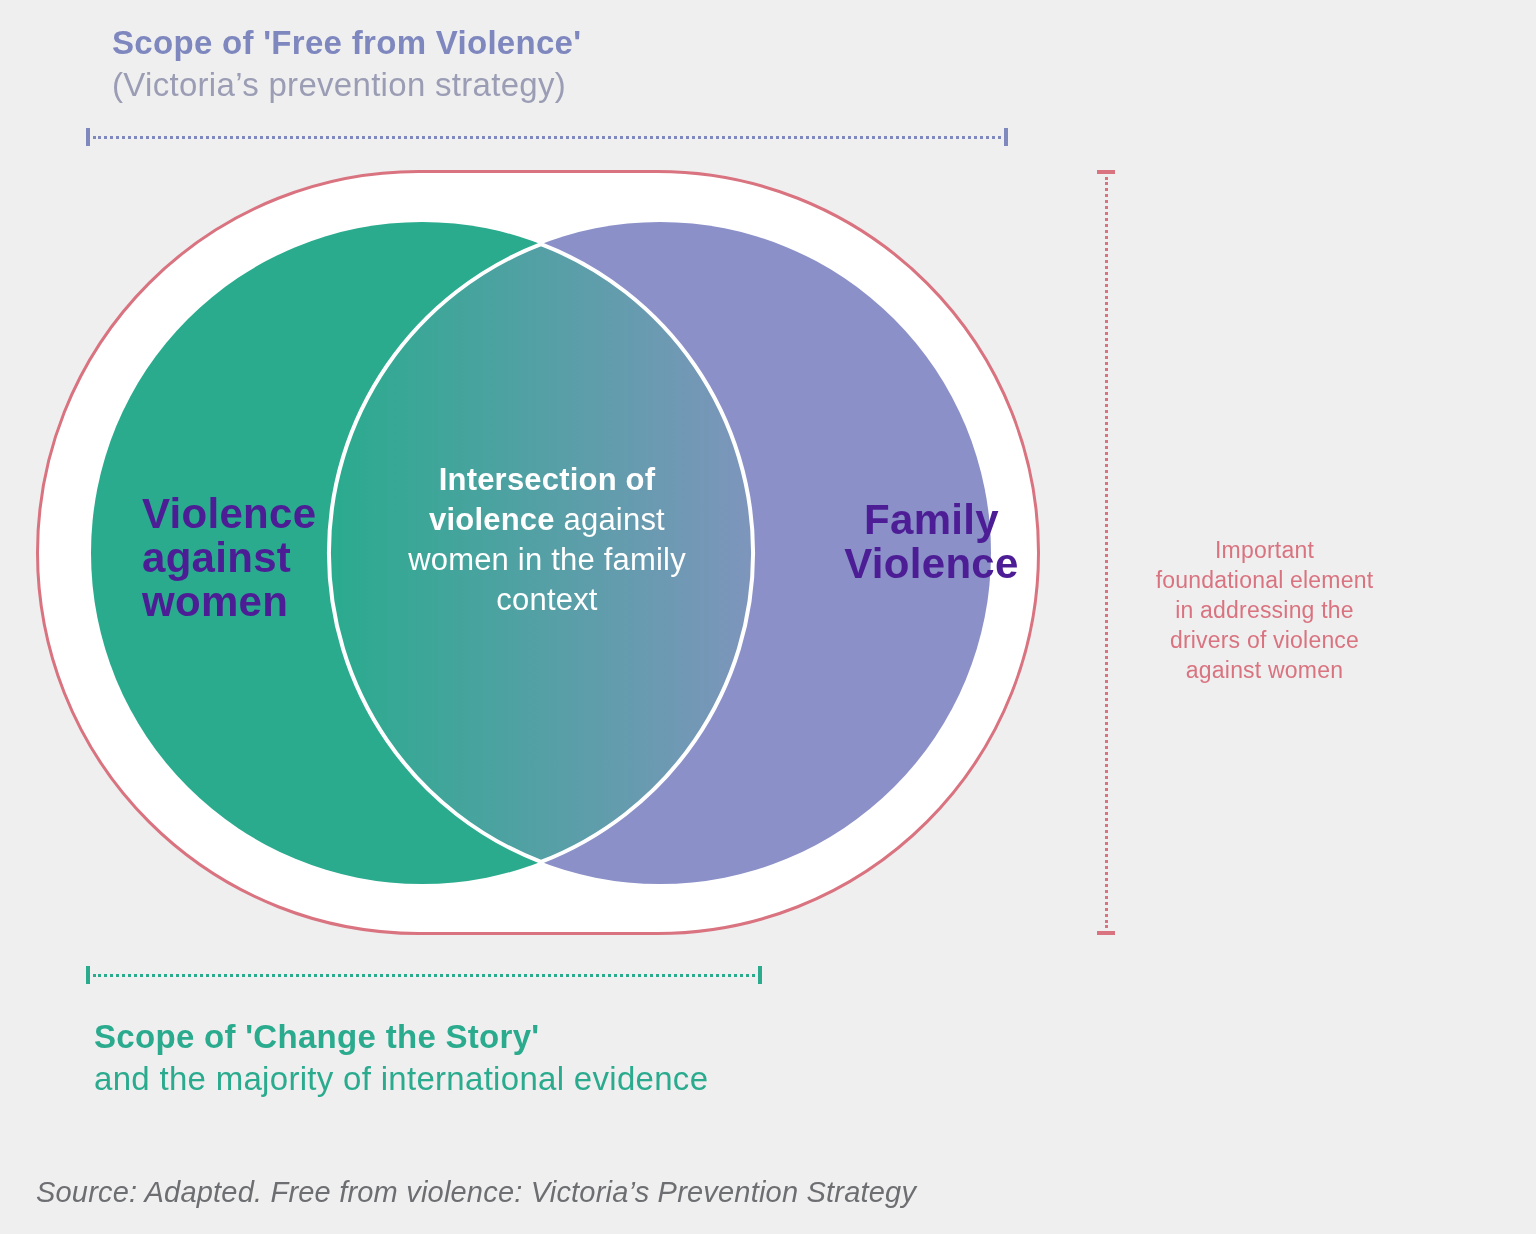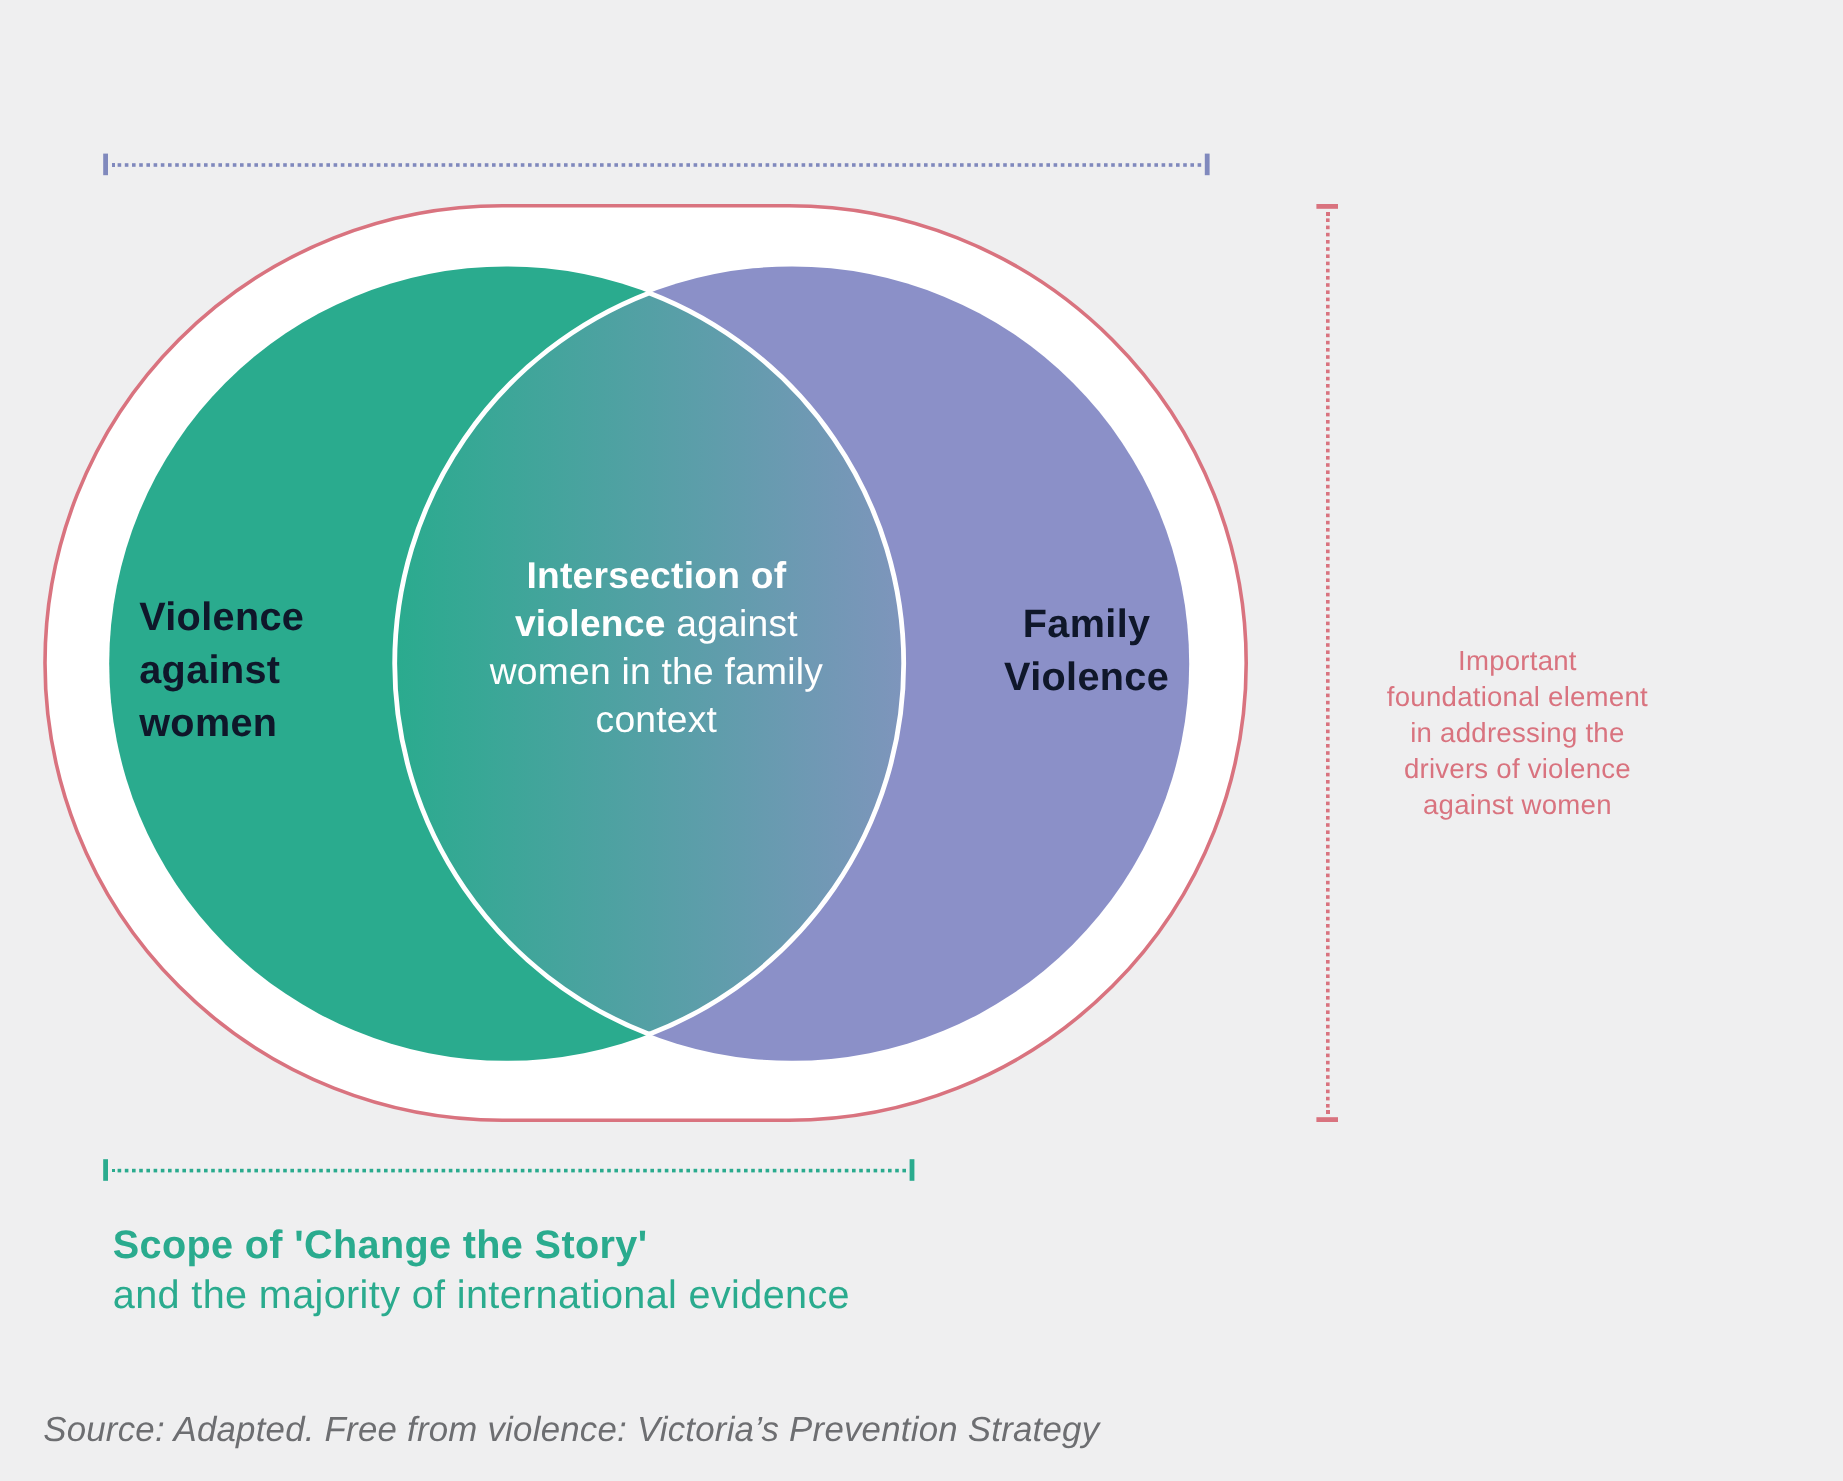--- a/index.html
+++ b/index.html
@@ -21,41 +21,45 @@
   
   .vline { display:flex; flex-direction:column; align-items:center; width:18px; color:#d9737f; }
   .vline .vtick { height:4px; width:18px; background:currentColor; }
   .vline .vdots { flex:1; width:0; border-left:3px dotted currentColor; margin:3px 0; }
 
   
   .pill { box-sizing:border-box; width:1004px; height:765px; background:#ffffff;
           border:3px solid #d9737f; border-radius:383px; }
 
   
-  .white-label { color:#0f172a; font-weight:bold; font-size:33px; line-height:44px; letter-spacing:.3px; }
+  .white-label { color:#4c1d95; font-weight:bold; font-size:42px; line-height:44px; letter-spacing:.3px;margin-left:26px; }
   .center { text-align:center; }
   .intersection-label { color:#ffffff; font-size:31px; line-height:40px; text-align:center; letter-spacing:.2px; }
   .b { font-weight:bold; }
 
   
   .gender-heading { font-size:29px; line-height:38px; color:#d9737f; letter-spacing:.2px; }
   .gender-body    { font-size:23px; line-height:30px; color:#d9737f; letter-spacing:.2px;text-align:center; }
 
   
   .bottom-title { font-weight:bold; font-size:33px; line-height:42px; color:#2aab8e; letter-spacing:.3px; }
   .bottom-sub   { font-size:33px; line-height:42px; color:#2aab8e; letter-spacing:.3px; }
 
   
   .source { font-style:italic; font-size:29px; color:#6d6e71; letter-spacing:.2px; }
 </style>
 </head>
 <body>
 
 <div class="canvas">
 
+  <div class="abs" style="left:112px; top:22px; width:760px;">
+    <div class="top-title">Scope of 'Free from Violence'</div>
+    <div class="top-sub">(Victoria’s prevention strategy)</div>
+  </div>
 
   <div class="abs hline bracket-purple" style="left:86px; top:128px; width:922px;">
     <div class="tick"></div>
     <div class="dots"></div>
     <div class="tick"></div>
   </div>
 
   <div class="abs pill" style="left:36px; top:170px;"></div>
 
   <svg class="abs" style="left:36px; top:170px;" width="1004" height="765" viewBox="0 0 1004 765">

